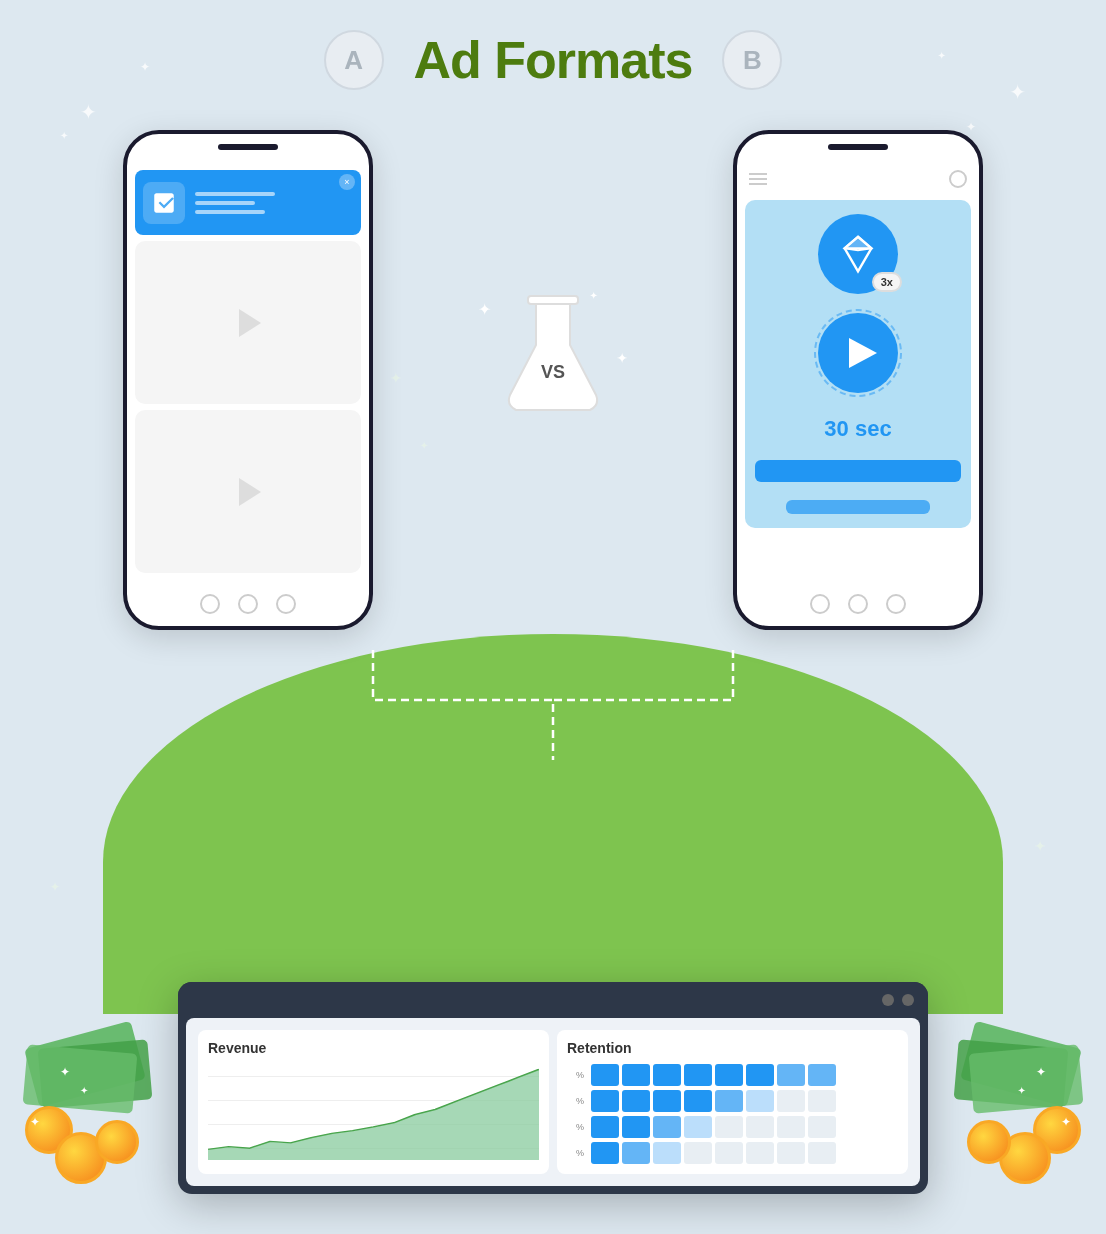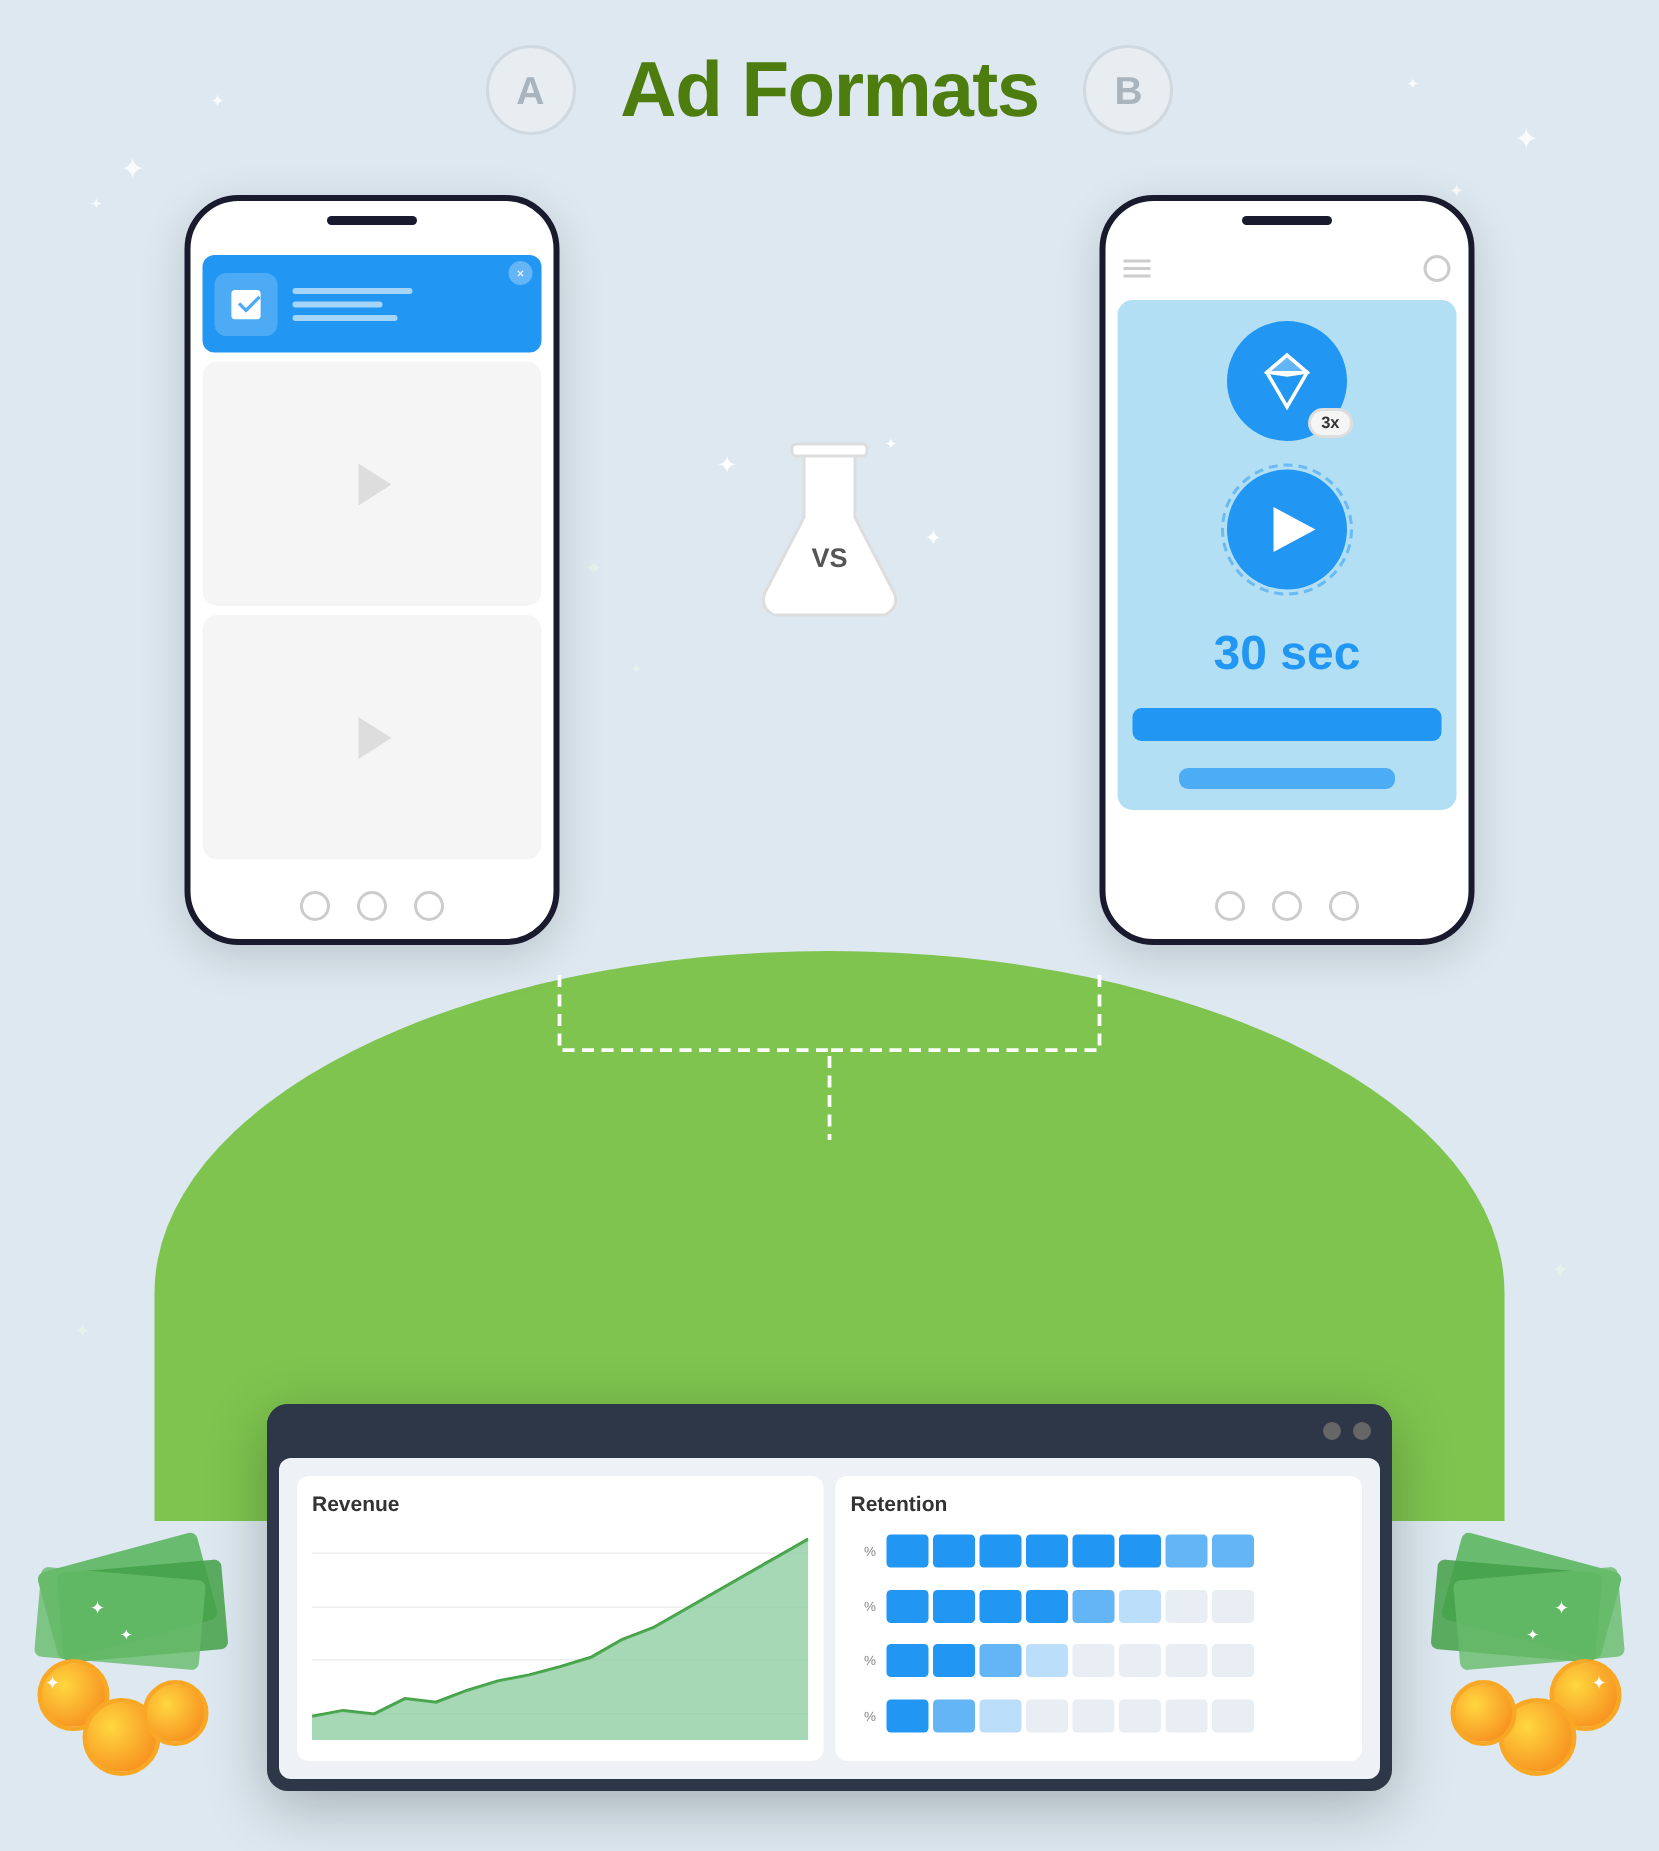--- a/index.html
+++ b/index.html
@@ -201,21 +201,21 @@
       bottom: 2px; right: -4px;
       background: #f5f5f5;
       border: 2px solid #ddd;
       border-radius: 14px;
       padding: 2px 7px;
       font-size: 11px;
       font-weight: bold;
       color: #333;
     }
     .timer-text {
-      font-size: 32px;
+      font-size: 22px;
       font-weight: 700;
       color: #2196f3;
     }
     .ad-bar {
       background: #2196f3;
       border-radius: 6px;
       height: 22px;
       width: 100%;
       margin-top: 4px;
     }
@@ -228,21 +228,21 @@
       opacity: 0.7;
     }
 
     
     .dashboard {
       position: absolute;
       bottom: 40px;
       left: 50%;
       transform: translateX(-50%);
       width: 750px;
-      height: 258px;
+      height: 212px;
       background: #2d3748;
       border-radius: 14px;
       overflow: hidden;
       box-shadow: 0 10px 40px rgba(0,0,0,0.25);
       margin-top: 12px;
     }
     .dashboard-titlebar {
       background: #2d3748;
       height: 36px;
       display: flex;

